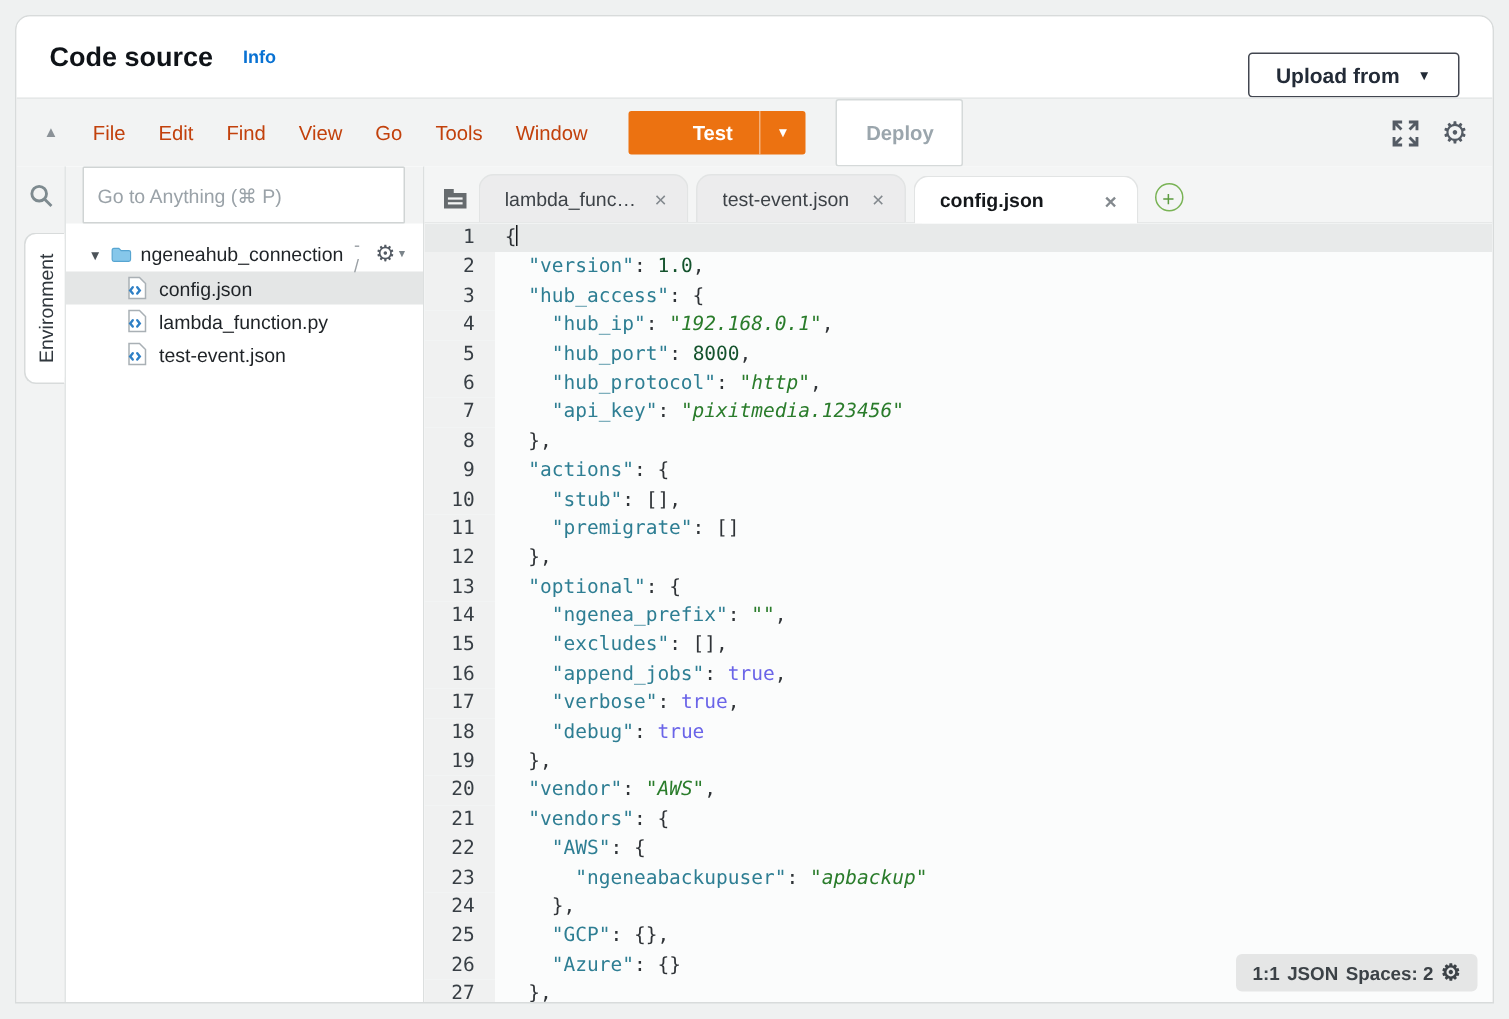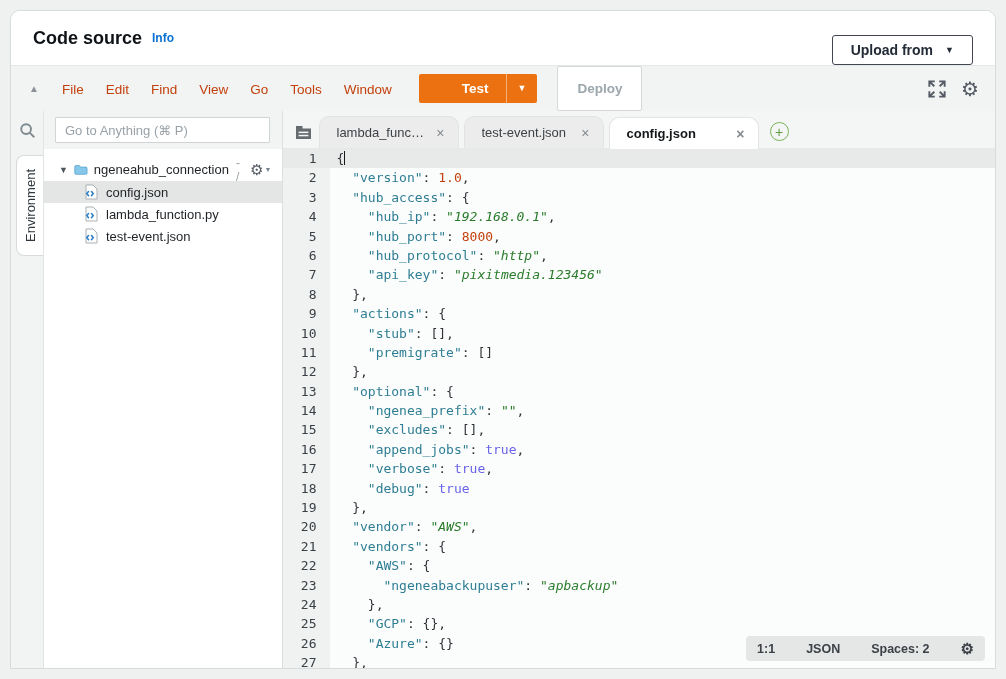--- a/index.html
+++ b/index.html
@@ -6,21 +6,21 @@
   html,body { width:1006px; height:679px; overflow:hidden; }
   body { background:#eff1f1; font-family:"Liberation Sans", sans-serif; position:relative; }
 
   .card { position:absolute; left:10px; top:10px; width:986px; height:659px;
           background:#fff; border:1px solid #d8dbdb; border-radius:10px 10px 0 0;
           display:flex; flex-direction:column; overflow:hidden; }
 
   
   .header { flex:0 0 52px; background:#fff; display:flex; align-items:center; padding:0 22px; }
   .title { font-size:18px; font-weight:bold; color:#0f1318; }
-  .info-link { margin-left:10px; font-size:12px; font-weight:bold; color:#0972d3; cursor:pointer; }
+  .info-link { margin-left:20px; font-size:12px; font-weight:bold; color:#0972d3; cursor:pointer; }
   .upload-btn { margin-left:auto; background:#fff; border:1px solid #424650; border-radius:3px;
                 padding:6px 18px; font-size:14px; font-weight:bold; color:#232b37;
                 display:flex; align-items:center; gap:12px; cursor:pointer;margin-top:24px; }
   .upload-caret { font-size:9px; color:#232b37; }
 
   
   .menubar { flex:0 0 41px; background:#f2f3f3; border-top:1px solid #e5e8e8;
              display:flex; align-items:center; padding:0 16px 0 14px; }
   .collapse-tri { color:#8b9197; font-size:10px; margin:0 12px 0 4px; cursor:pointer; }
   .menu-item { font-size:13.5px; color:#c2410c; padding:0 11px; cursor:pointer; }
@@ -39,21 +39,21 @@
   .iconstrip { flex:0 0 33px; background:#f2f3f3; border-right:1px solid #e2e5e5;
                display:flex; flex-direction:column; }
   .strip-search { height:38px; display:flex; align-items:center; justify-content:center; cursor:pointer; }
   .env-tab { align-self:flex-end; width:27px; background:#fff; border:1px solid #d8dbdb; border-right:none;
              border-radius:8px 0 0 8px; margin-top:6px; padding:13px 0; display:flex; justify-content:center; cursor:pointer; }
   .env-label { writing-mode:vertical-rl; transform:rotate(180deg); font-size:13px; color:#30373d; }
 
   .treepanel { flex:0 0 238px; background:#fff; border-right:1px solid #dcdfdf;
                display:flex; flex-direction:column; }
   .tree-header { flex:0 0 38px; background:#f2f3f3; display:flex; align-items:center; padding:0 12px 0 11px; }
-  .goto-input { width:100%; height:26px; border:1px solid #d0d4d4; border-radius:1px; background:#fff;
+  .goto-input { width:100%; height:38px; border:1px solid #d0d4d4; border-radius:1px; background:#fff;
                 font-size:13px; font-family:"Liberation Sans",sans-serif; color:#444; padding:0 9px; outline:none; }
   .goto-input::placeholder { color:#9aa2a8; }
   .tree-body { flex:1; padding-top:9px; }
   .folder-row { display:flex; align-items:center; height:23px; padding-left:15px; gap:6px;
                 font-size:13px; color:#1f2327; cursor:pointer; }
   .disclosure { font-size:9px; color:#4c5359; }
   .folder-suffix { color:#9aa0a5; font-size:12px; margin-left:1px; }
   .tree-gear { margin-left:auto; margin-right:10px; display:flex; align-items:center; gap:1px; color:#5f686e; cursor:pointer; }
   .tree-gear .gear-sm { font-size:15px; }
   .tree-gear .mini-caret { font-size:7px; color:#7b848a; }
@@ -80,26 +80,26 @@
   .editor { flex:1; position:relative; background:#fbfcfc; overflow:hidden;
             font-family:"DejaVu Sans Mono", monospace; font-size:13px; cursor:text; }
   .code-line { display:flex; height:19.4px; line-height:19.4px; white-space:pre; }
   .gutter-cell { flex:0 0 47px; background:#f0f1f1; color:#383f45; text-align:right; padding-right:13px; }
   .code-cell { padding-left:7px; flex:1; color:#2f3337; }
   .code-line.active-line .gutter-cell,
   .code-line.active-line .code-cell { background:#e8eaea; }
   .tk-p { color:#2f3337; }
   .tk-k { color:#2e7e93; }
   .tk-s { color:#2a7c2b; font-style:italic; }
-  .tk-n { color:#c2410c; }
+  .tk-n { color:#14532d; }
   .tk-b { color:#6a64e8; }
   .caret { display:inline-block; width:1px; height:14px; background:#15181b; vertical-align:-2px; }
 
   .status-pill { position:absolute; right:10px; bottom:7px; background:#e5e6e6; border-radius:4px;
-                 padding:5px 11px; display:flex; align-items:center; gap:31px;
+                 padding:5px 11px; display:flex; align-items:center; gap:5px;
                  font-family:"Liberation Sans",sans-serif; font-size:12.5px; font-weight:bold; color:#3c4247; }
   .status-pill .gear-sm { font-size:15px; color:#3c4247; }
   .status-item { cursor:pointer; }
 </style>
 </head>
 <body>
 
 <div class="card">
 
   <div class="header">

